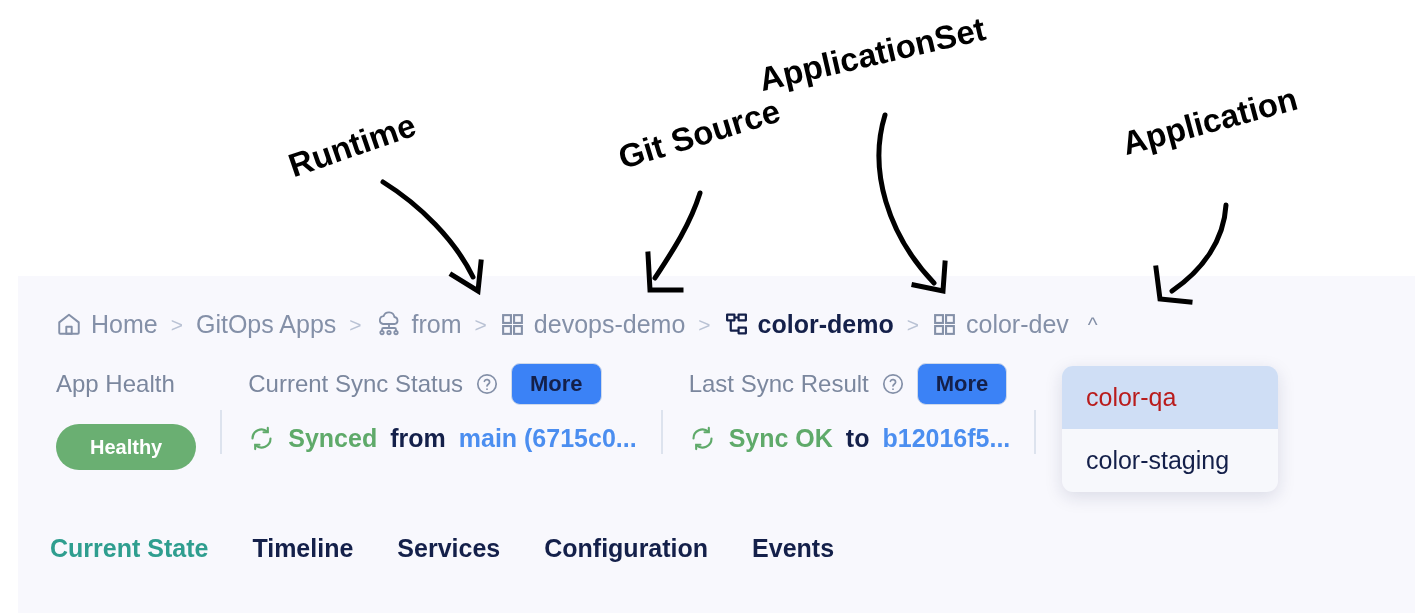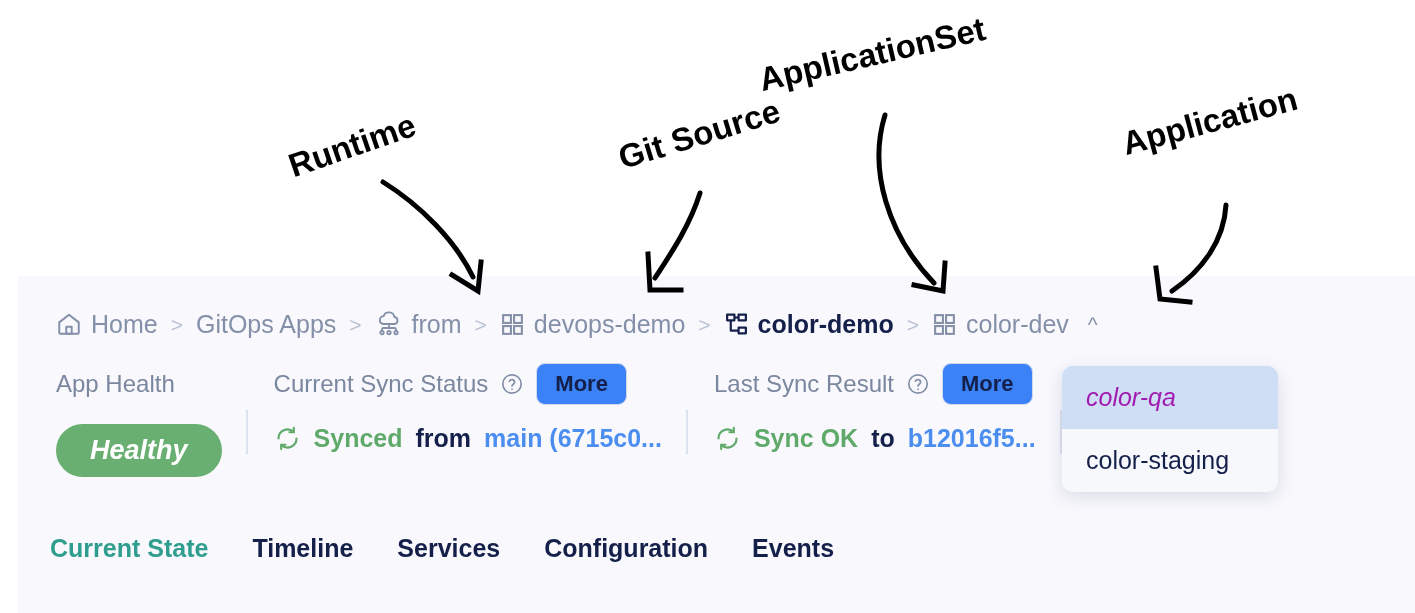--- a/index.html
+++ b/index.html
@@ -137,27 +137,26 @@
   .status-body {
     display: flex;
     align-items: center;
     gap: 13px;
     font-size: 25px;
     white-space: nowrap;
   }
   .pill-healthy {
     background: #6aaf72;
     color: #ffffff;
-    font-size: 27px;
+    font-size: 20px;
     font-weight: bold;
     border-radius: 999px;
     padding: 13px 34px;
     line-height: 1;
     white-space: nowrap;
-    font-style: italic;
   }
   .txt-green { color: #5faa6a; font-weight: bold; }
   .txt-dark  { color: #14204a; font-weight: bold; }
   .txt-blue  { color: #4b8ef0; font-weight: bold; }
   .sync-icon { display: inline-flex; align-items: center; }
   .info-icon { display: inline-flex; align-items: center; }
 
   
   #tab-row {
     position: absolute;
@@ -192,22 +191,21 @@
   }
   .menu-item {
     font-size: 25px;
     padding: 17px 24px;
     white-space: nowrap;
     cursor: pointer;
     color: #14204a;
   }
   .menu-item.selected {
     background: #cfdef5;
-    color: #a21caf;
-    font-style: italic;
+    color: #b91c1c;
   }
 </style>
 </head>
 <body>
 
 <div id="annotations">
   <svg width="1415" height="613" viewBox="0 0 1415 613" style="position:absolute;left:0;top:0;">
 
     <path d="M 383 182 C 420 205 455 240 473 277" stroke="#000" stroke-width="5" fill="none" stroke-linecap="round"></path>
     <path d="M 452 275 L 478 291 L 481 262" stroke="#000" stroke-width="5" fill="none" stroke-linecap="square" stroke-linejoin="miter"></path>

